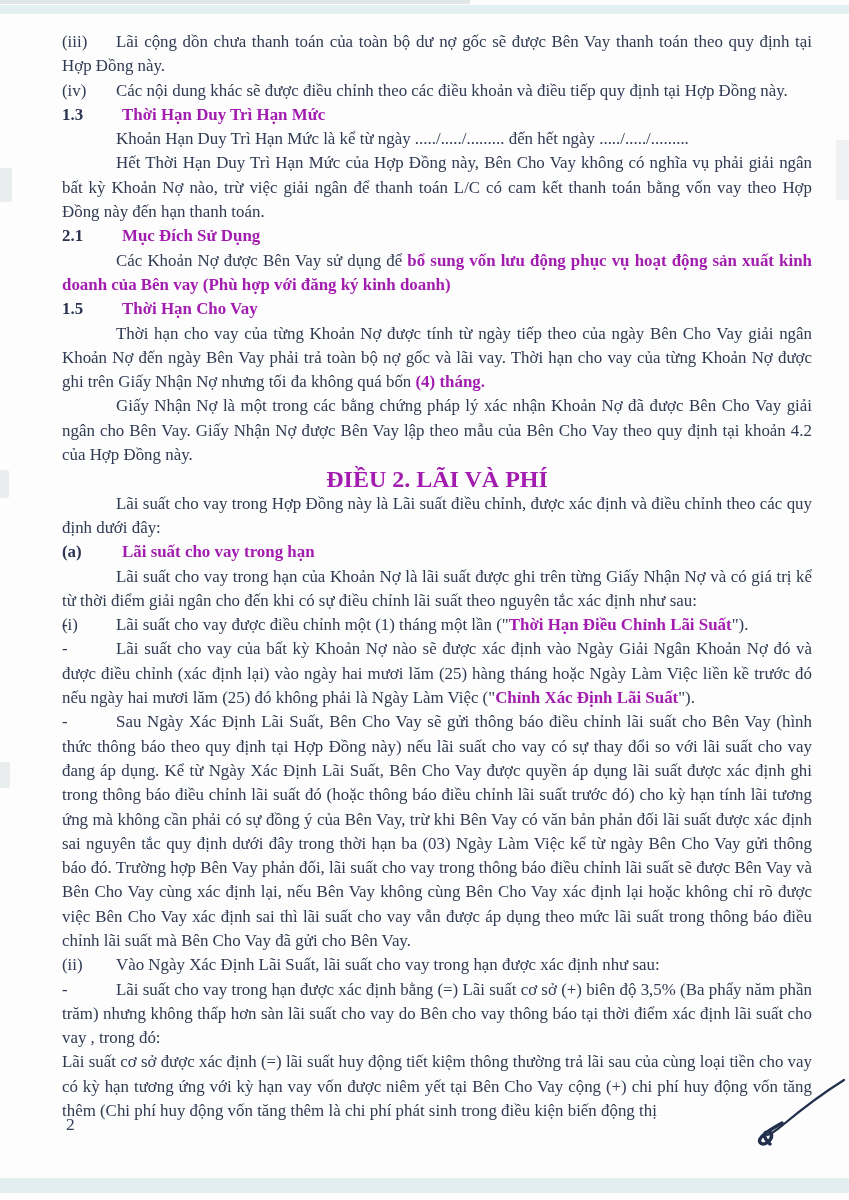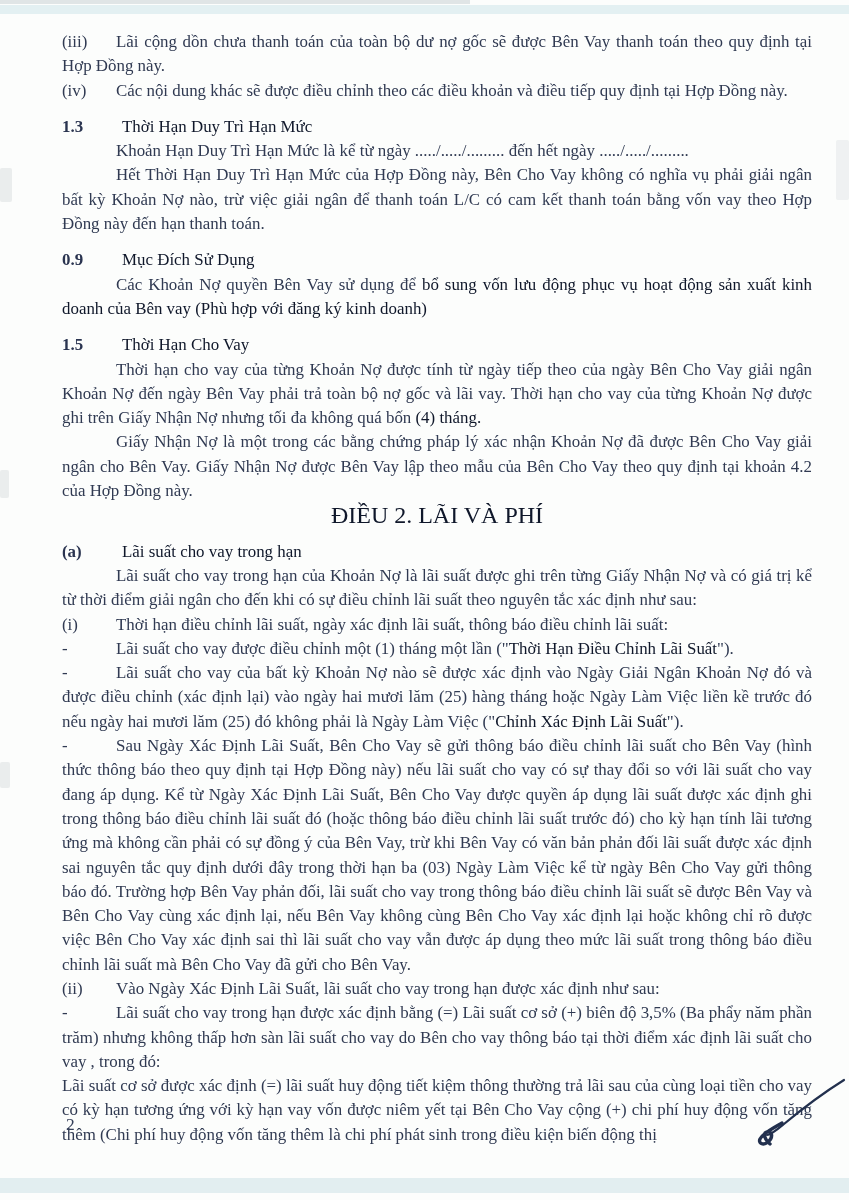--- a/index.html
+++ b/index.html
@@ -21,24 +21,24 @@
 
   .content{
     position:absolute;left:62px;top:30px;width:750px;
     font-size:16.9px;line-height:24.3px;text-align:justify;
   }
   p.blk{margin:0;position:relative;}
   .indent{text-indent:54px;}
   .hang{text-indent:54px;}
   .hang > .lbl{position:absolute;left:0;top:0;text-indent:0;}
   .hd{font-weight:bold;color:#2a3450;}
-  .hd.hang{text-indent:60px;margin-top:12px;}
+  .hd.hang{text-indent:60px;}
   .center{text-align:center;text-indent:0;font-weight:bold;font-size:24px;color:#2a3450;}
   .flush{text-indent:0;}
-  b{font-weight:normal;color:#0f172a;}
+  b{font-weight:bold;color:#a21caf;}
 
   .pagenum{position:absolute;left:66px;top:1114px;font-size:17.5px;color:#35405a;}
   .signature{position:absolute;left:736px;top:1076px;width:110px;height:78px;}
 </style>
 </head>
 <body>
 
 <div class="page">
   <div class="scan-edge-top"></div>
   <div class="scan-band-top"></div>
@@ -46,29 +46,30 @@
   <div class="smudge sm2"></div>
   <div class="smudge sm3"></div>
   <div class="smudge sm4"></div>
 
   <div class="content" id="doc-body">
       <p class="blk hang"><span class="lbl">(iii)</span><span>Lãi cộng dồn chưa thanh toán của toàn bộ dư nợ gốc sẽ được Bên Vay thanh toán theo quy định tại Hợp Đồng này.</span></p>
       <p class="blk hang"><span class="lbl">(iv)</span><span>Các nội dung khác sẽ được điều chỉnh theo các điều khoản và điều tiếp quy định tại Hợp Đồng này.</span></p>
       <p class="blk hang hd"><span class="lbl">1.3</span><b>Thời Hạn Duy Trì Hạn Mức</b></p>
       <p class="blk indent"><span>Khoản Hạn Duy Trì Hạn Mức là kể từ ngày ...../...../......... đến hết ngày ...../...../.........</span></p>
       <p class="blk indent"><span>Hết Thời Hạn Duy Trì Hạn Mức của Hợp Đồng này, Bên Cho Vay không có nghĩa vụ phải giải ngân bất kỳ Khoản Nợ nào, trừ việc giải ngân để thanh toán L/C có cam kết thanh toán bằng vốn vay theo Hợp Đồng này đến hạn thanh toán.</span></p>
-      <p class="blk hang hd"><span class="lbl">0.9</span><b>Mục Đích Sử Dụng</b></p>
-      <p class="blk indent"><span>Các Khoản Nợ quyền Bên Vay sử dụng để </span><b>bổ sung vốn lưu động phục vụ hoạt động sản xuất kinh doanh của Bên vay (Phù hợp với đăng ký kinh doanh)</b></p>
+      <p class="blk hang hd"><span class="lbl">2.1</span><b>Mục Đích Sử Dụng</b></p>
+      <p class="blk indent"><span>Các Khoản Nợ được Bên Vay sử dụng để </span><b>bổ sung vốn lưu động phục vụ hoạt động sản xuất kinh doanh của Bên vay (Phù hợp với đăng ký kinh doanh)</b></p>
       <p class="blk hang hd"><span class="lbl">1.5</span><b>Thời Hạn Cho Vay</b></p>
       <p class="blk indent"><span>Thời hạn cho vay của từng Khoản Nợ được tính từ ngày tiếp theo của ngày Bên Cho Vay giải ngân Khoản Nợ đến ngày Bên Vay phải trả toàn bộ nợ gốc và lãi vay. Thời hạn cho vay của từng Khoản Nợ được ghi trên Giấy Nhận Nợ nhưng tối đa không quá bốn </span><b>(4) tháng.</b></p>
       <p class="blk indent"><span>Giấy Nhận Nợ là một trong các bằng chứng pháp lý xác nhận Khoản Nợ đã được Bên Cho Vay giải ngân cho Bên Vay. Giấy Nhận Nợ được Bên Vay lập theo mẫu của Bên Cho Vay theo quy định tại khoản 4.2 của Hợp Đồng này.</span></p>
       <p class="blk center"><b>ĐIỀU 2. LÃI VÀ PHÍ</b></p>
+      <p class="blk indent"><span>Lãi suất cho vay trong Hợp Đồng này là Lãi suất điều chỉnh, được xác định và điều chỉnh theo các quy định dưới đây:</span></p>
       <p class="blk hang hd"><span class="lbl">(a)</span><b>Lãi suất cho vay trong hạn</b></p>
       <p class="blk indent"><span>Lãi suất cho vay trong hạn của Khoản Nợ là lãi suất được ghi trên từng Giấy Nhận Nợ và có giá trị kể từ thời điểm giải ngân cho đến khi có sự điều chỉnh lãi suất theo nguyên tắc xác định như sau:</span></p>
-      <p class="blk hang"><span class="lbl">(i)</span><span>Thời hạn điều chỉnh lãi suất, ngày xác định lãi suất, thông báo điều chỉnh lãi suất:</span></p>
+      <p class="blk hang"><span class="lbl">(i)</span></p>
       <p class="blk hang"><span class="lbl">-</span><span>Lãi suất cho vay được điều chỉnh một (1) tháng một lần ("</span><b>Thời Hạn Điều Chỉnh Lãi Suất</b><span>").</span></p>
       <p class="blk hang"><span class="lbl">-</span><span>Lãi suất cho vay của bất kỳ Khoản Nợ nào sẽ được xác định vào Ngày Giải Ngân Khoản Nợ đó và được điều chỉnh (xác định lại) vào ngày hai mươi lăm (25) hàng tháng hoặc Ngày Làm Việc liền kề trước đó nếu ngày hai mươi lăm (25) đó không phải là Ngày Làm Việc ("</span><b>Chỉnh Xác Định Lãi Suất</b><span>").</span></p>
       <p class="blk hang"><span class="lbl">-</span><span>Sau Ngày Xác Định Lãi Suất, Bên Cho Vay sẽ gửi thông báo điều chỉnh lãi suất cho Bên Vay (hình thức thông báo theo quy định tại Hợp Đồng này) nếu lãi suất cho vay có sự thay đổi so với lãi suất cho vay đang áp dụng. Kể từ Ngày Xác Định Lãi Suất, Bên Cho Vay được quyền áp dụng lãi suất được xác định ghi trong thông báo điều chỉnh lãi suất đó (hoặc thông báo điều chỉnh lãi suất trước đó) cho kỳ hạn tính lãi tương ứng mà không cần phải có sự đồng ý của Bên Vay, trừ khi Bên Vay có văn bản phản đối lãi suất được xác định sai nguyên tắc quy định dưới đây trong thời hạn ba (03) Ngày Làm Việc kể từ ngày Bên Cho Vay gửi thông báo đó. Trường hợp Bên Vay phản đối, lãi suất cho vay trong thông báo điều chỉnh lãi suất sẽ được Bên Vay và Bên Cho Vay cùng xác định lại, nếu Bên Vay không cùng Bên Cho Vay xác định lại hoặc không chỉ rõ được việc Bên Cho Vay xác định sai thì lãi suất cho vay vẫn được áp dụng theo mức lãi suất trong thông báo điều chỉnh lãi suất mà Bên Cho Vay đã gửi cho Bên Vay.</span></p>
       <p class="blk hang"><span class="lbl">(ii)</span><span>Vào Ngày Xác Định Lãi Suất, lãi suất cho vay trong hạn được xác định như sau:</span></p>
       <p class="blk hang"><span class="lbl">-</span><span>Lãi suất cho vay trong hạn được xác định bằng (=) Lãi suất cơ sở (+) biên độ 3,5% (Ba phẩy năm phần trăm) nhưng không thấp hơn sàn lãi suất cho vay do Bên cho vay thông báo tại thời điểm xác định lãi suất cho vay , trong đó:</span></p>
       <p class="blk flush"><span>Lãi suất cơ sở được xác định (=) lãi suất huy động tiết kiệm thông thường trả lãi sau của cùng loại tiền cho vay có kỳ hạn tương ứng với kỳ hạn vay vốn được niêm yết tại Bên Cho Vay cộng (+) chi phí huy động vốn tăng thêm (Chi phí huy động vốn tăng thêm là chi phí phát sinh trong điều kiện biến động thị</span></p>
     </div>
 
   <div class="pagenum">2</div>
 

